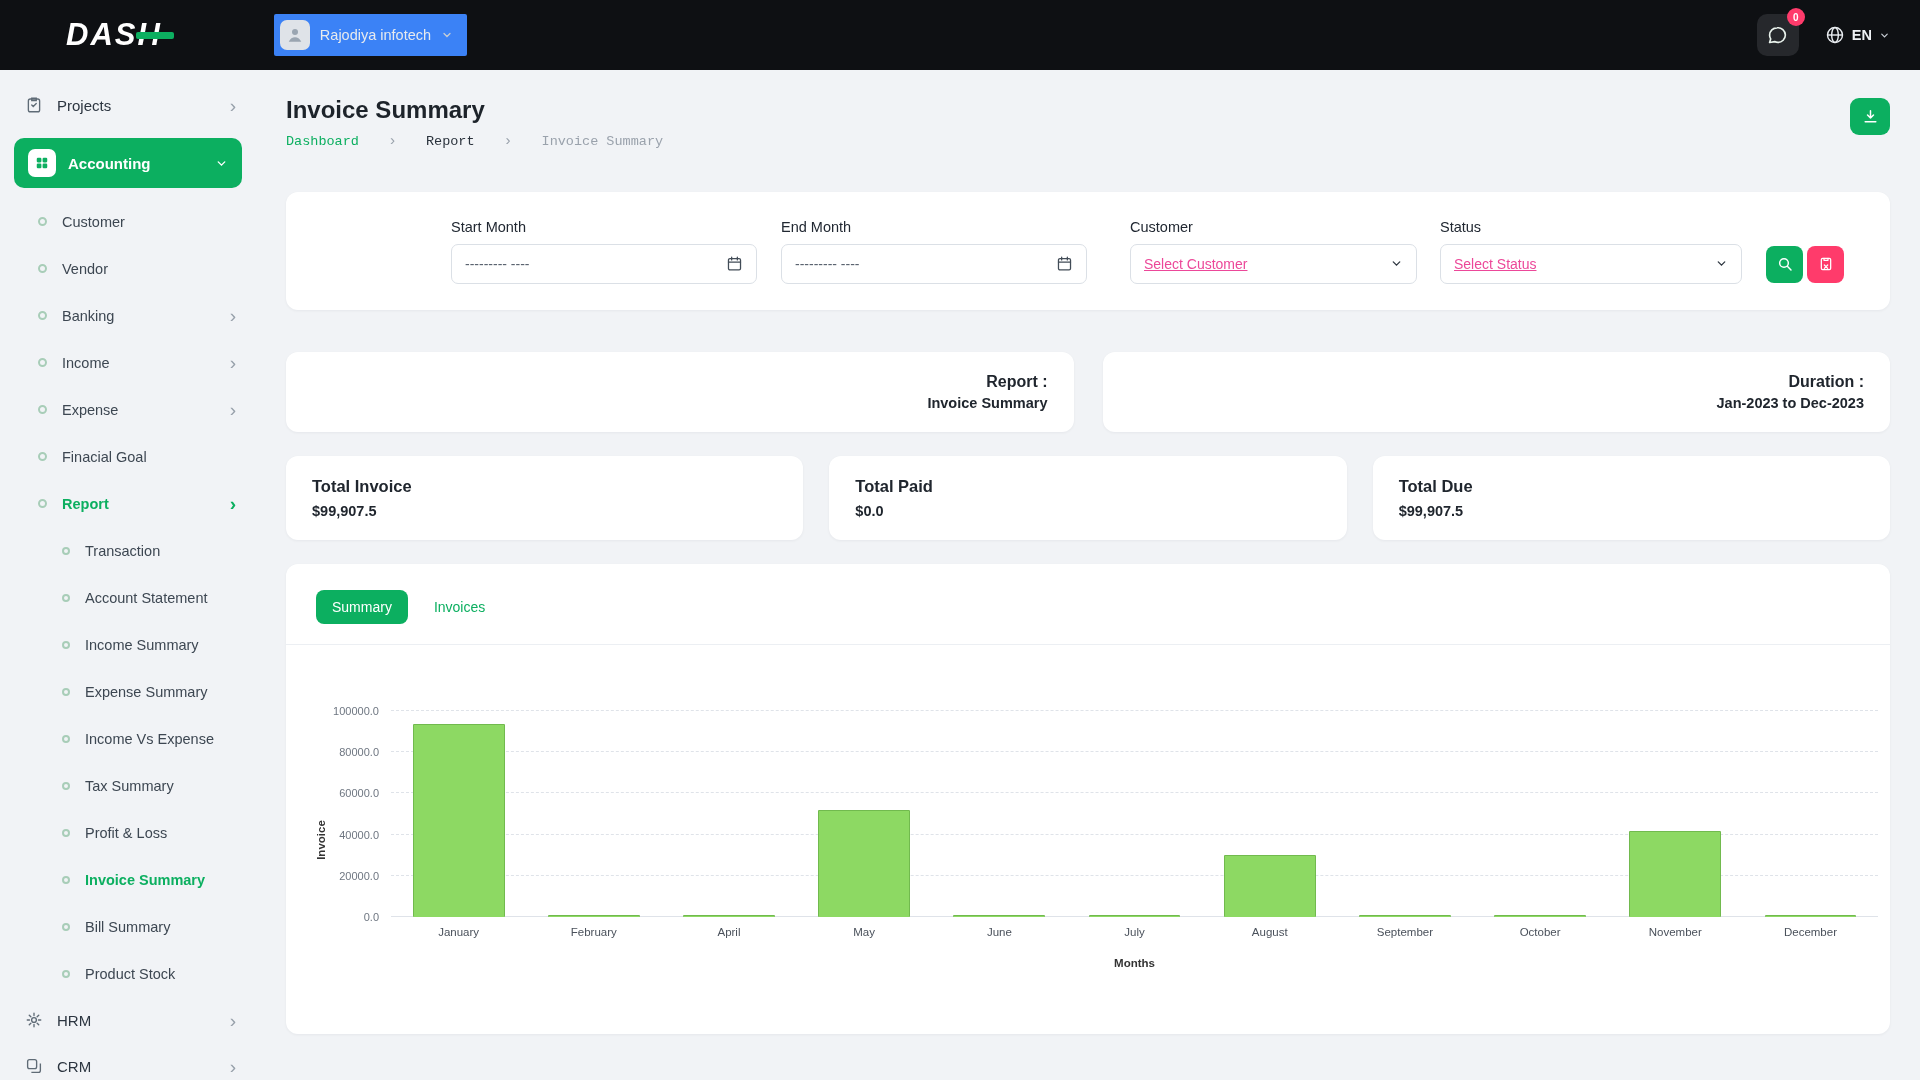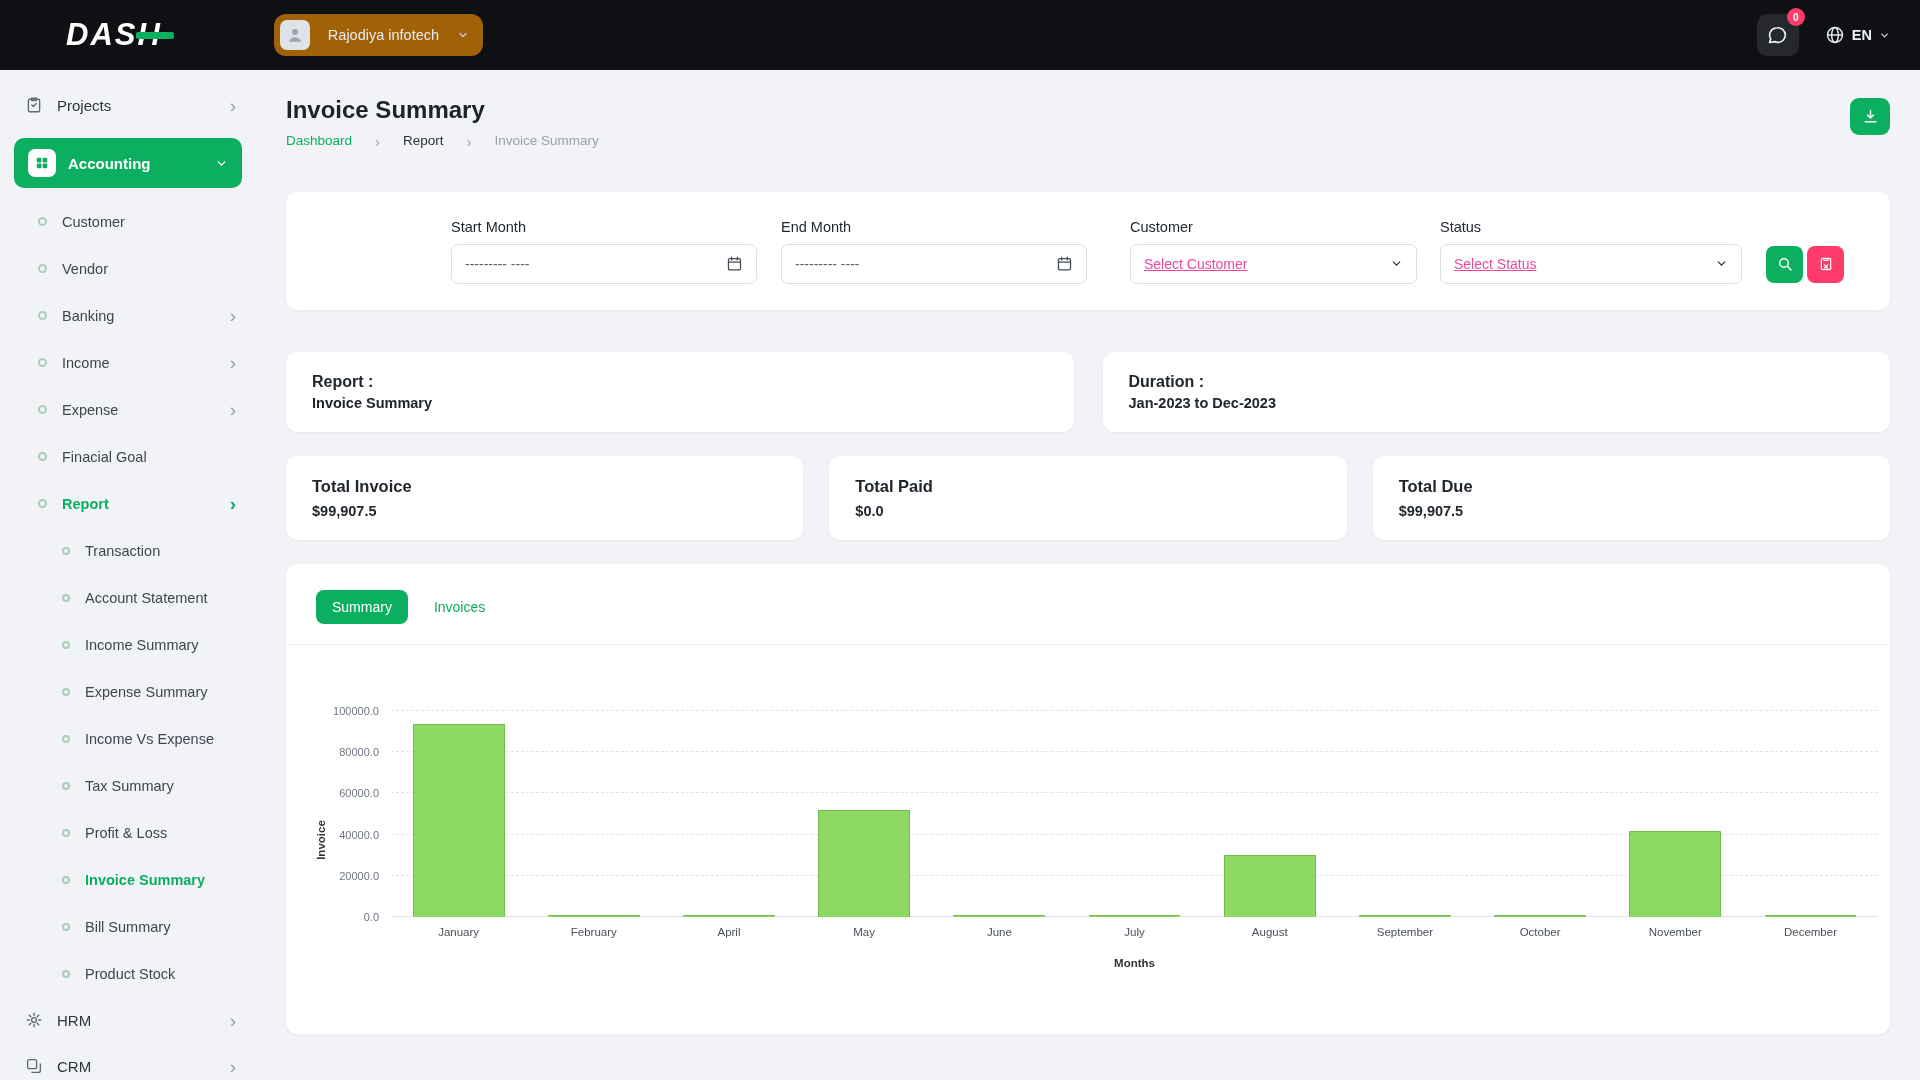--- a/index.html
+++ b/index.html
@@ -10,22 +10,22 @@
   }
   
   .topbar{
     height:70px; background:#0e1013; display:flex; align-items:center;
     padding:0 30px 0 66px;
   }
   .logo{ display:flex; align-items:center; font-size:31px; font-weight:800;
     font-style:italic; letter-spacing:2px; color:#fff; cursor:pointer; }
   .logo-dash{ width:38px; height:7px; background:var(--accent); margin-left:-26px; border-radius:2px; }
   .company-pill{
-    margin-left:100px; height:42px; background:#a16207; border-radius:12px;
-    display:flex; align-items:center; gap:18px; padding:0 14px 0 6px; cursor:pointer;
+    margin-left:100px; height:42px; background:#3b82f6; border-radius:2px;
+    display:flex; align-items:center; gap:10px; padding:0 14px 0 6px; cursor:pointer;
   }
   .avatar{ width:30px; height:30px; border-radius:7px; background:#dfe3e8; display:grid; place-items:center; overflow:hidden;}
   .company-name{ color:#e7eaee; font-size:14.5px; }
   .top-right{ margin-left:auto; display:flex; align-items:center; gap:26px; }
   .msg-btn{ position:relative; width:42px; height:42px; border-radius:10px; background:#26282c;
     display:grid; place-items:center; cursor:pointer; }
   .badge{ position:absolute; top:-6px; right:-6px; min-width:18px; height:18px; border-radius:9px;
     background:var(--danger); color:#fff; font-size:10px; font-weight:700; display:grid; place-items:center; padding:0 4px;}
   .lang{ display:flex; align-items:center; gap:7px; color:#eef1f4; font-size:14.5px; font-weight:600; cursor:pointer;}
 
@@ -49,21 +49,21 @@
   .bullet{ width:9px; height:9px; border-radius:50%; border:2px solid #a8cdb8; margin-right:15px; flex:none;}
   .sub-label{ font-size:14.5px; font-weight:500; color:#3d4752; }
   .side-sub.active .sub-label, .side-sub.active .chev{ color:var(--accent); font-weight:600;}
   .report-sub{ padding-left:62px; height:47px;}
   .report-sub .bullet{ width:8px; height:8px; }
   .report-sub.active .sub-label{ color:var(--accent); font-weight:700; }
 
   
   .page-head{ display:flex; justify-content:space-between; align-items:flex-start; margin-top:26px; }
   h1{ font-size:24px; font-weight:700; color:#1d232a; margin-bottom:9px; }
-  .breadcrumb{ display:flex; align-items:flex-start; gap:23px; font-size:13.5px; }
+  .breadcrumb{ display:flex; align-items:center; gap:29px; font-size:13.5px;font-family:Liberation Mono, monospace; }
   .bc-link{ color:var(--accent); cursor:pointer; }
   .bc-mid{ color:#2a323c; cursor:pointer; }
   .bc-cur{ color:#9aa2ac; }
   .bc-sep{ color:#9aa2ac; font-size:15px; }
   .dl-btn{ width:40px; height:37px; border-radius:9px; background:var(--accent); border:none;
     display:grid; place-items:center; cursor:pointer; margin-top:2px;}
 
   
   .card{ background:#fff; border-radius:12px; box-shadow:0 1px 3px rgba(16,24,40,.05); }
 
@@ -74,21 +74,21 @@
   .f-start{ width:306px; } .f-end{ width:306px; margin-left:24px; }
   .f-customer{ width:287px; margin-left:43px; } .f-status{ width:302px; margin-left:23px; }
   .inputbox{ height:40px; border:1px solid #dbe0e6; border-radius:7px; background:#fff;
     display:flex; align-items:center; justify-content:space-between; padding:0 13px;
     font-size:14px; color:#5b6470; cursor:pointer; }
   .selectbox{ color:#ec4899;text-decoration:underline; }
   .fbtn{ width:37px; height:37px; border:none; border-radius:8px; display:grid; place-items:center; cursor:pointer; margin-bottom:1px;}
   .search-btn{ background:var(--accent); margin-left:24px; }
   .reset-btn{ background:var(--danger); margin-left:4px; }
 
-  .info-row{ display:flex; gap:29px; margin-top:42px; }
+  .info-row{ display:flex; gap:29px; margin-top:42px;text-align:right; }
   .info-card{ flex:1; padding:21px 26px; }
   .info-label{ font-size:16px; font-weight:600; color:#20262e; }
   .info-value{ font-size:14.5px; font-weight:700; color:#20262e; margin-top:4px; }
 
   .stats-row{ display:flex; gap:26px; margin-top:24px; }
   .stat-card{ flex:1; padding:21px 26px; }
   .stat-label{ font-size:16.5px; font-weight:600; color:#20262e; }
   .stat-value{ font-size:14.5px; font-weight:700; color:#20262e; margin-top:7px; }
 
   

